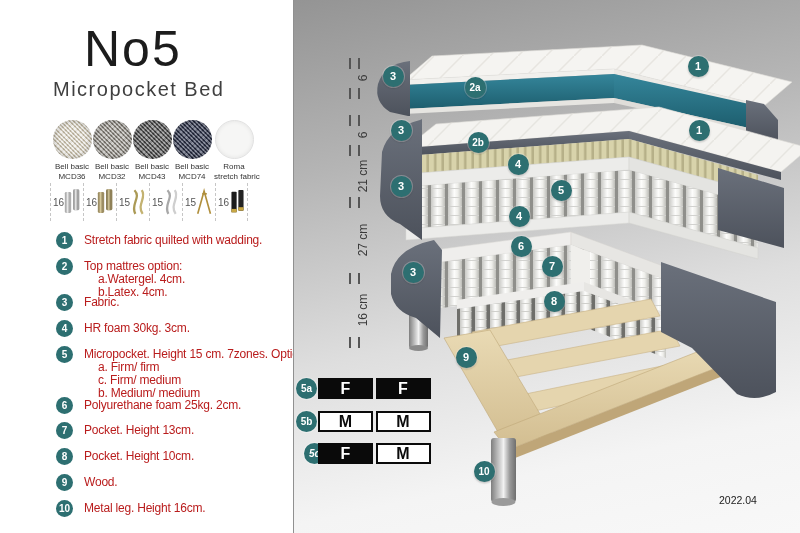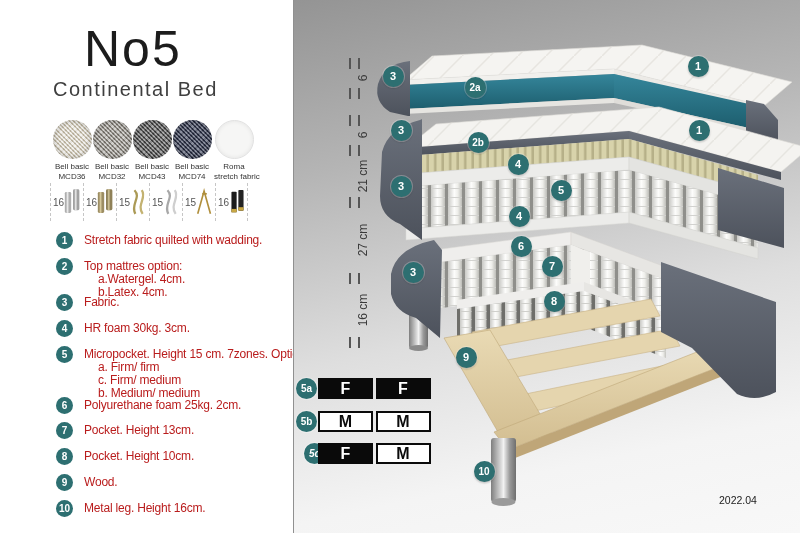--- a/index.html
+++ b/index.html
@@ -72,21 +72,21 @@
 
   #version { position:absolute; left:425px; top:494px; font-size:10.5px; color:#222; }
 </style>
 </head>
 <body>
 
 <div id="stage">
 
   <div id="left-panel">
     <div id="title">No5</div>
-    <div id="subtitle">Continental Bed</div>
+    <div id="subtitle">Micropocket Bed</div>
     <div id="fabric-row">
         <div class="sw-cell">
           <div class="swatch sw-mcd36"></div>
           <div class="sw-label">Bell basic<br>MCD36</div>
         </div>
         <div class="sw-cell">
           <div class="swatch sw-mcd32"></div>
           <div class="sw-label">Bell basic<br>MCD32</div>
         </div>
         <div class="sw-cell">

